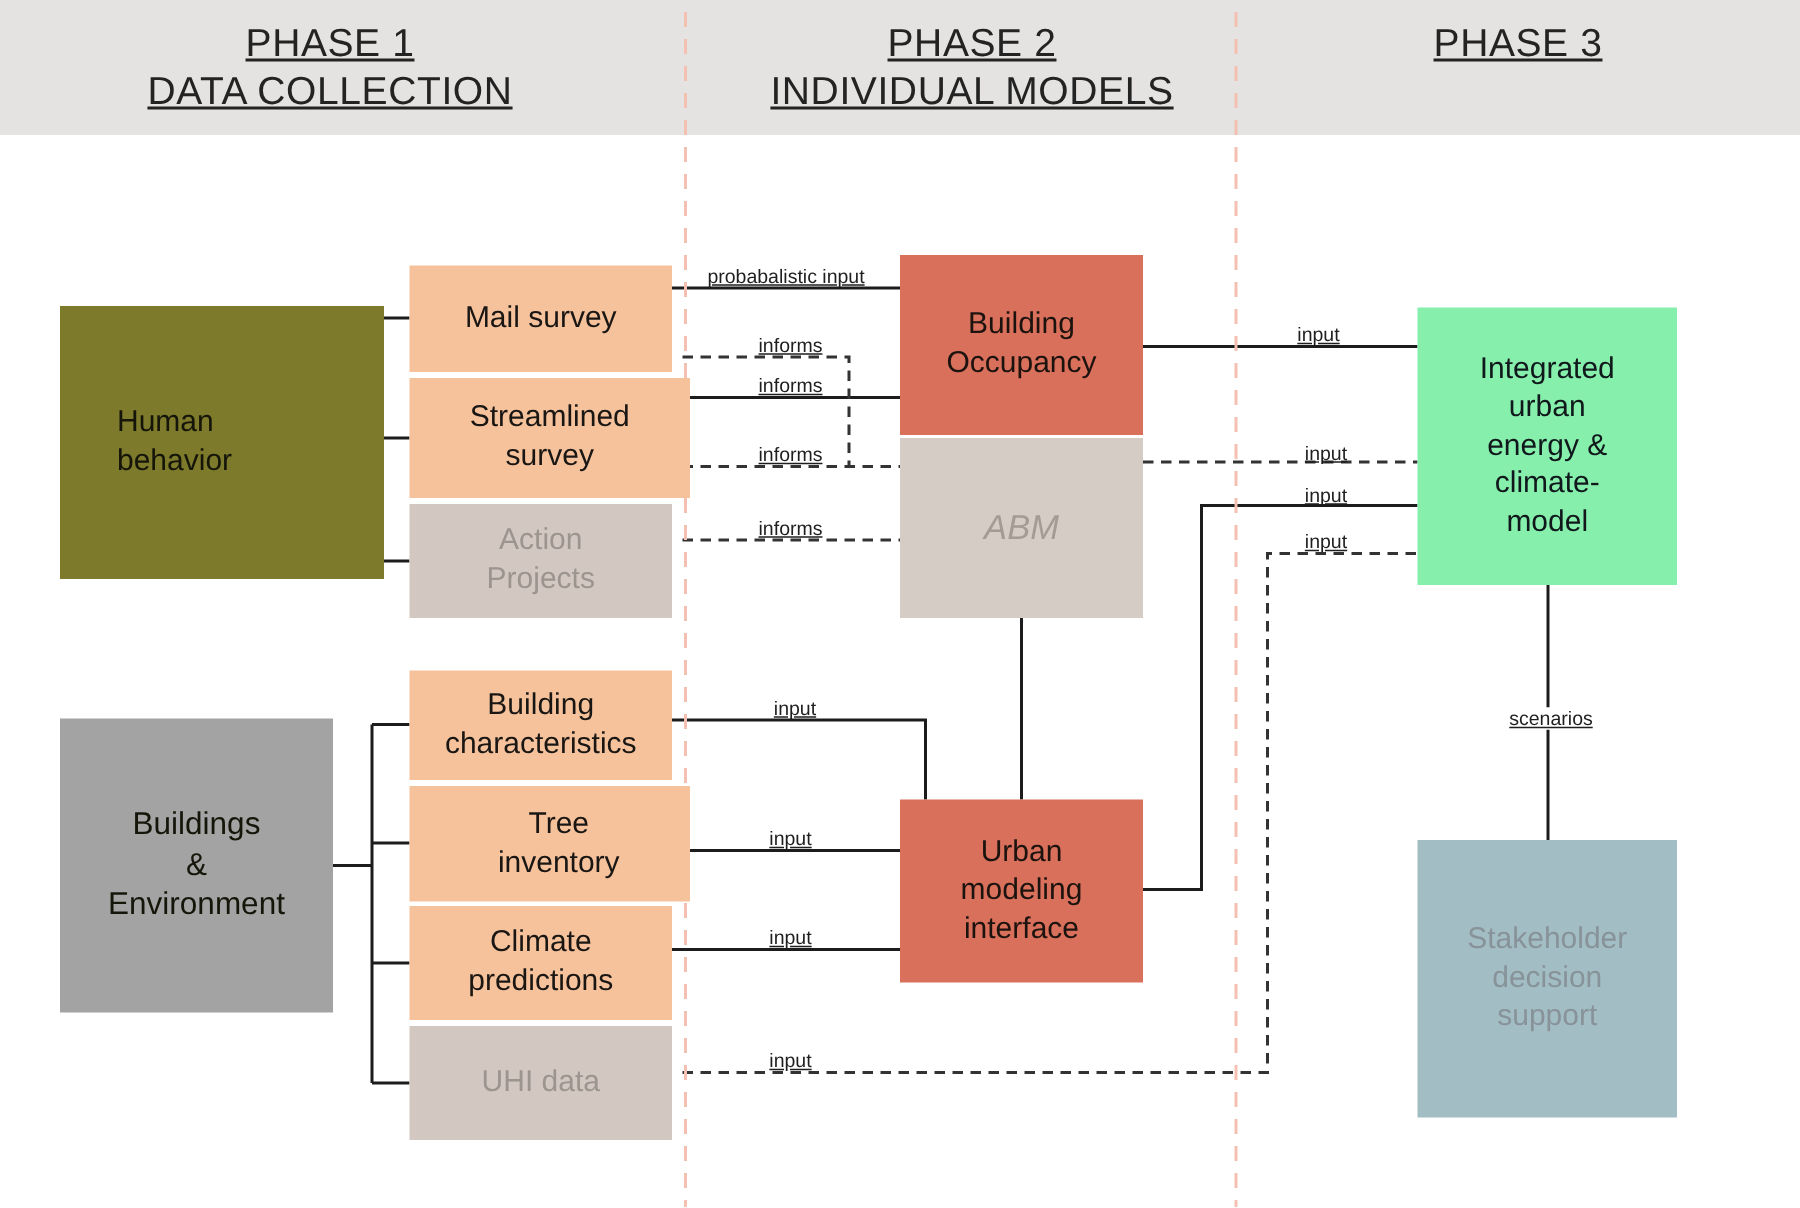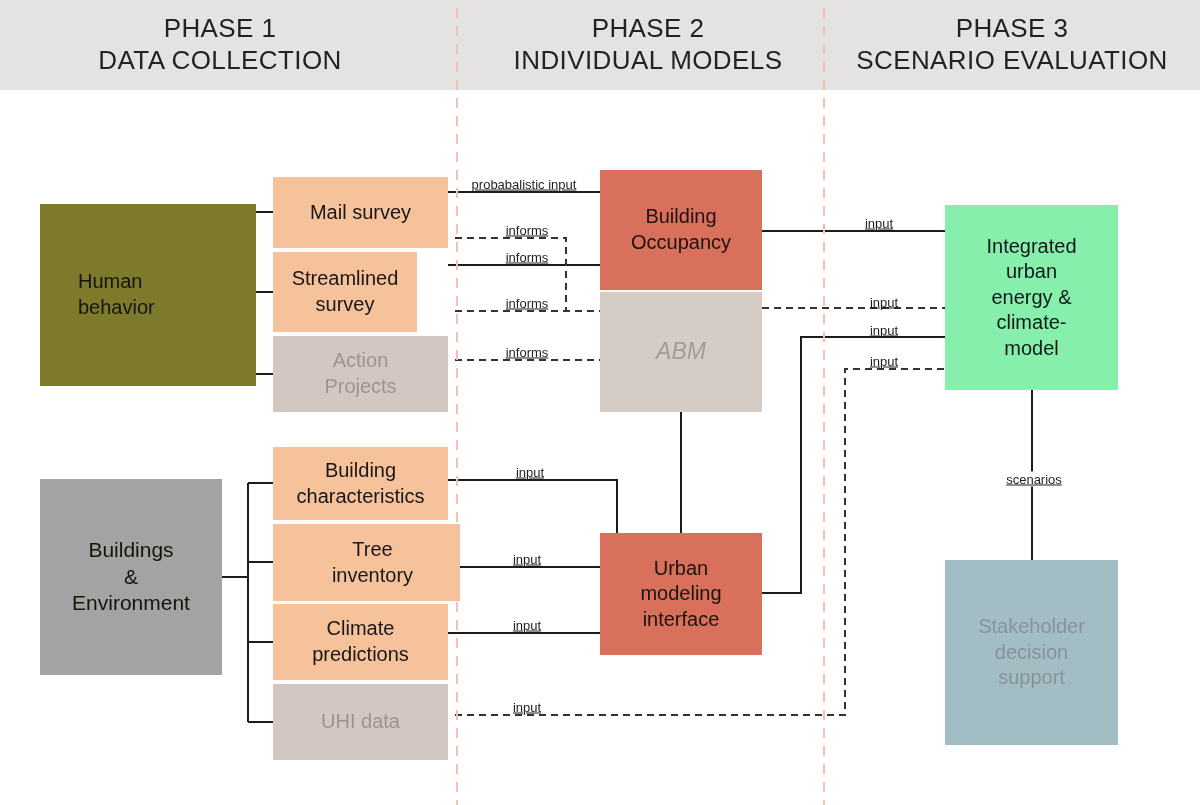--- a/index.html
+++ b/index.html
@@ -7,21 +7,21 @@
     position:relative;width:1200px;height:805px;background:#ffffff;
     overflow:hidden;font-family:"Liberation Sans",sans-serif;
   }
   .header{
     position:absolute;top:0;left:0;width:1200px;height:90px;
     background:#e4e3e1;
   }
   .phase{
     position:absolute;top:13px;transform:translateX(-50%);
     text-align:center;font-size:26px;line-height:1.22;color:#232323;
-    letter-spacing:.4px;white-space:nowrap;
+    letter-spacing:.4px;white-space:nowrap;text-decoration:underline;
   }
   #edge-layer{position:absolute;top:0;left:0;}
   .node{
     position:absolute;display:flex;align-items:center;justify-content:center;
     text-align:center;white-space:pre-line;line-height:1.28;
   }
   .node.left{justify-content:flex-start;text-align:left;}
   .edge-label{
     position:absolute;transform:translate(-50%,-50%);
     font-size:13px;color:#1f1f1f;white-space:nowrap;text-decoration:underline;
@@ -37,21 +37,20 @@
     <div class="phase" style="left:220px">
       <div>PHASE 1</div>
       <div>DATA COLLECTION</div>
     </div>
     <div class="phase" style="left:648px">
       <div>PHASE 2</div>
       <div>INDIVIDUAL MODELS</div>
     </div>
     <div class="phase" style="left:1012px">
       <div>PHASE 3</div>
-      <div>SCENARIO EVALUATION</div>
     </div>
   </div>
 
   <svg id="edge-layer" width="1200" height="805">
       <polyline points="218,294 248,294" fill="none" stroke="#1c1c1c" stroke-width="2"></polyline>
       <polyline points="248,212 248,374" fill="none" stroke="#1c1c1c" stroke-width="2"></polyline>
       <polyline points="248,212 273,212" fill="none" stroke="#1c1c1c" stroke-width="2"></polyline>
       <polyline points="248,292 273,292" fill="none" stroke="#1c1c1c" stroke-width="2"></polyline>
       <polyline points="248,374 273,374" fill="none" stroke="#1c1c1c" stroke-width="2"></polyline>
       <polyline points="222,577 248,577" fill="none" stroke="#1c1c1c" stroke-width="2"></polyline>
@@ -78,21 +77,21 @@
       <polyline points="824,8 824,805" fill="none" stroke="#f4c0b2" stroke-width="2" stroke-dasharray="10,8"></polyline>
     </svg>
 
   <div id="nodes">
       <div class="node left" style="left: 40px; top: 204px; width: 178px; height: 182px; background: rgb(125, 122, 43); color: rgb(21, 21, 10); font-size: 20px; padding-left: 38px;">Human
 behavior</div>
       <div class="node" style="left: 40px; top: 479px; width: 182px; height: 196px; background: #a3a3a3; color: rgb(21, 21, 10); font-size: 21px;">Buildings
 &amp;
 Environment</div>
       <div class="node" style="left: 273px; top: 177px; width: 175px; height: 71px; background: rgb(246, 194, 156); color: rgb(25, 22, 19); font-size: 20px;">Mail survey</div>
-      <div class="node" style="left: 273px; top: 252px; width: 144px; height: 80px; background: rgb(246, 194, 156); color: rgb(25, 22, 19); font-size: 20px;">Streamlined
+      <div class="node" style="left: 273px; top: 252px; width: 187px; height: 80px; background: rgb(246, 194, 156); color: rgb(25, 22, 19); font-size: 20px;">Streamlined
 survey</div>
       <div class="node" style="left: 273px; top: 336px; width: 175px; height: 76px; background: rgb(211, 200, 193); color: rgb(156, 148, 142); font-size: 20px;">Action
 Projects</div>
       <div class="node" style="left: 273px; top: 447px; width: 175px; height: 73px; background: rgb(246, 194, 156); color: rgb(25, 22, 19); font-size: 20px;">Building
 characteristics</div>
       <div class="node" style="left: 273px; top: 524px; width: 175px; height: 77px; background: rgb(246, 194, 156); color: rgb(25, 22, 19); font-size: 20px; padding-left: 12px;">Tree
 inventory</div>
       <div class="node" style="left: 273px; top: 604px; width: 175px; height: 76px; background: rgb(246, 194, 156); color: rgb(25, 22, 19); font-size: 20px;">Climate
 predictions</div>
       <div class="node" style="left: 273px; top: 684px; width: 175px; height: 76px; background: rgb(211, 200, 193); color: rgb(156, 148, 142); font-size: 20px;">UHI data</div>

